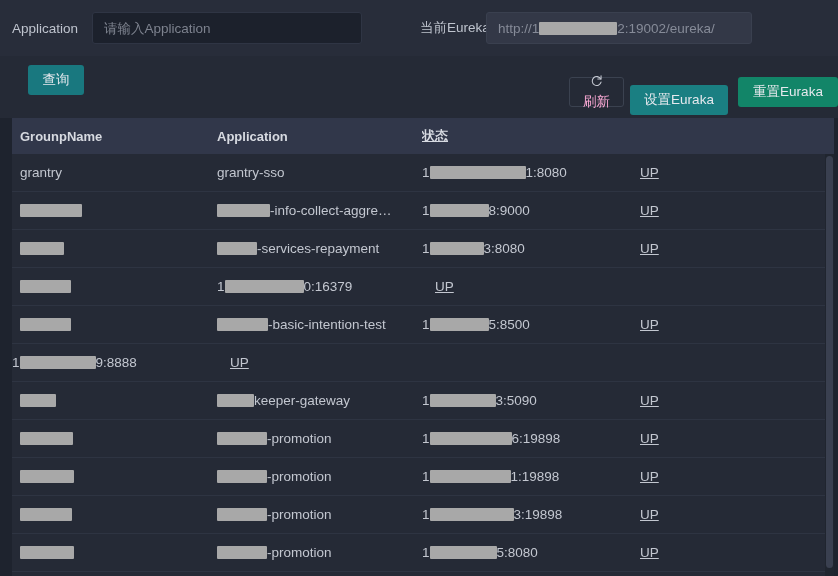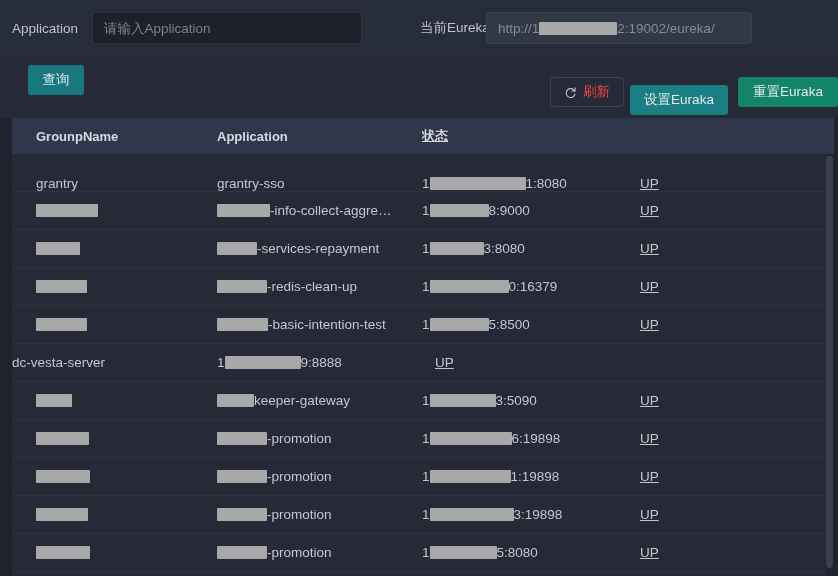--- a/index.html
+++ b/index.html
@@ -116,22 +116,23 @@
     background: #19787f;
   }
 
   .btn-refresh {
     position: absolute;
     right: 214px; top: 21px;
     height: 30px;
     padding: 0 13px;
     background: transparent;
     border: 1px solid #3b4250;
-    color: #ef4444;
+    color: #f9a8d4;
     gap: 6px;
+    flex-direction: column;
   }
   .btn-refresh svg { display: block; }
 
   .btn-set {
     position: absolute;
     right: 110px; top: 29px;
     width: 98px; height: 30px;
     background: #1a7f82;
   }
 
@@ -167,23 +168,23 @@
   .tbody {
     background: #252a36;
   }
 
   .trow {
     height: 38px;
     display: flex;
     align-items: center;
     border-bottom: 1px solid #2e3442;
   }
-  .trow.first { border-top: none; align-items: flex-end; }
-
-  .c1 { width: 205px; padding-left: 24px; flex: none; }
+  .trow.first { border-top: none; }
+
+  .c1 { width: 205px; padding-left: 8px; flex: none; }
   .c2 { width: 205px; flex: none; }
   .c3 { width: 218px; flex: none; }
   .c4 { width: 180px; flex: none; text-decoration: underline; }
 
   .cell {
     font-size: 13.5px;
     color: #c3c7d0;
     white-space: nowrap;
     overflow: hidden;
     display: flex;
@@ -294,24 +295,20 @@
             <span>1</span>
             <span class="redact" style="width: 54px;"></span>
             <span>3:8080</span>
           </div>
           <div class="cell c4">UP</div>
         </div>
         <div class="trow">
           <div class="cell c1">
             <span class="redact" style="width: 51px;"></span>
           </div>
-          <div class="cell c2">
-            <span class="redact" style="width: 50px;"></span>
-            <span>-redis-clean-up</span>
-          </div>
           <div class="cell c3">
             <span>1</span>
             <span class="redact" style="width: 79px;"></span>
             <span>0:16379</span>
           </div>
           <div class="cell c4">UP</div>
         </div>
         <div class="trow">
           <div class="cell c1">
             <span class="redact" style="width: 51px;"></span>
@@ -321,23 +318,20 @@
             <span>-basic-intention-test</span>
           </div>
           <div class="cell c3">
             <span>1</span>
             <span class="redact" style="width: 59px;"></span>
             <span>5:8500</span>
           </div>
           <div class="cell c4">UP</div>
         </div>
         <div class="trow">
-          <div class="cell c2">
-            <span>dc-vesta-server</span>
-          </div>
           <div class="cell c3">
             <span>1</span>
             <span class="redact" style="width: 76px;"></span>
             <span>9:8888</span>
           </div>
           <div class="cell c4">UP</div>
         </div>
         <div class="trow">
           <div class="cell c1">
             <span class="redact" style="width: 36px;"></span>

